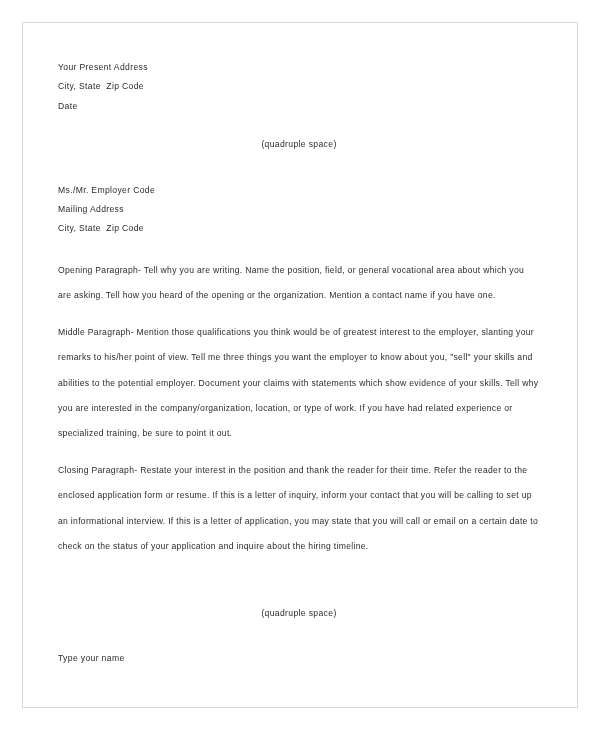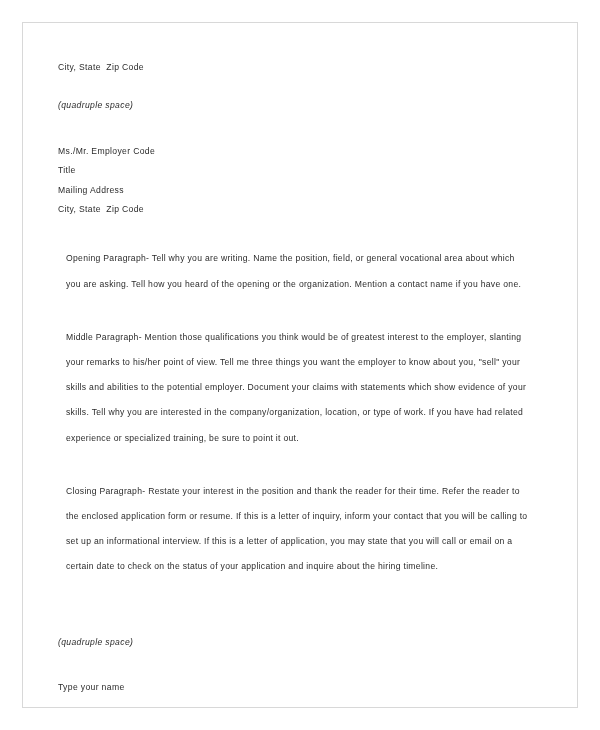--- a/index.html
+++ b/index.html
@@ -38,57 +38,58 @@
     width: 482px;
   }
   .line {
     font-size: 8.6px;
     line-height: 19.4px;
     letter-spacing: 0.35px;
     color: #2b2b2b;
     white-space: pre-wrap;
   }
   .italic {
-    font-style: italic;
+    text-align: center;
   }
   .spacer-sm { height: 12px; }
   .spacer-md { height: 19px; }
   .spacer-lg { height: 26px; }
   .para {
     font-size: 8.6px;
     line-height: 25.2px;
     letter-spacing: 0.3px;
     color: #2b2b2b;
     text-align: left;
-    margin: 8px;
+    margin: 0;
   }
   .block { margin: 0; padding: 0; }
 </style>
 </head>
 <body>
 
 <div class="page">
 
   <div class="doc-border"></div>
 
   <div class="content">
 
     <div class="block">
+      <div class="line">Your Present Address</div>
       <div class="line">City, State  Zip Code</div>
+      <div class="line">Date</div>
     </div>
 
     <div class="spacer-md"></div>
 
     <div class="line italic">(quadruple space)</div>
 
     <div class="spacer-lg"></div>
 
     <div class="block">
       <div class="line">Ms./Mr. Employer Code</div>
-      <div class="line">Title</div>
       <div class="line">Mailing Address</div>
       <div class="line">City, State  Zip Code</div>
     </div>
 
     <div class="spacer-md"></div>
 
 
     <p class="para">Opening Paragraph- Tell why you are writing.  Name the position, field, or general vocational area about which you are asking.  Tell how you heard of the opening or the organization.  Mention a contact name if you have one.</p>
 
     <div class="spacer-sm"></div>

